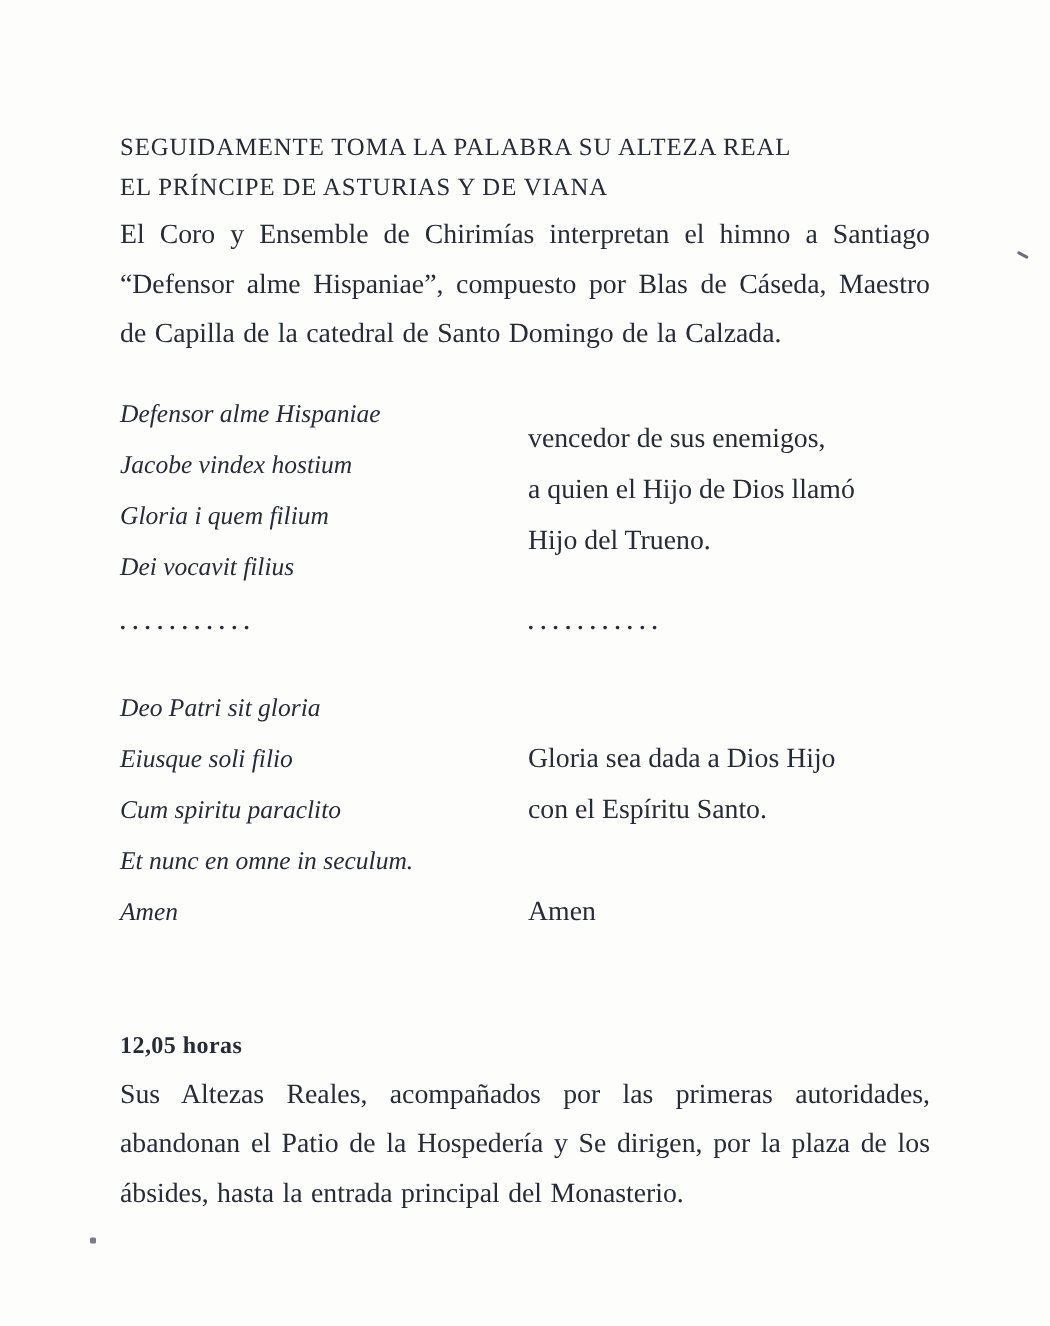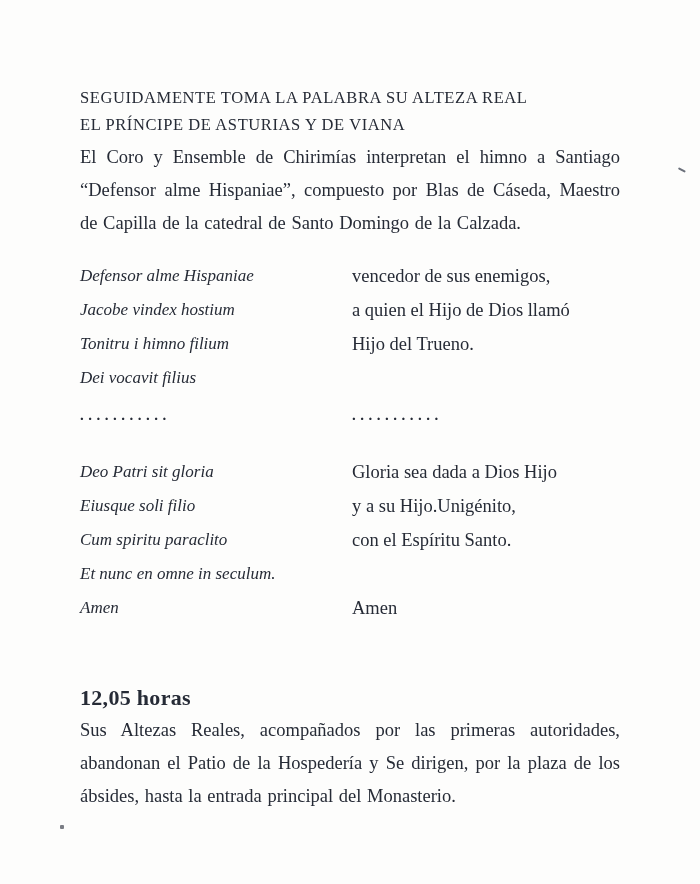--- a/index.html
+++ b/index.html
@@ -27,21 +27,21 @@
     font-weight: 400;
     white-space: nowrap;
   }
   .intro {
     margin-top: 3px;
     font-size: 18.5px;
     line-height: 33px;
     text-align: justify;
     word-spacing: 1px;
   }
-  .verse-row { display: flex; }
+  .verse-row { display: flex; align-items: center; }
   .verse-col-left { width: 272px; flex: 0 0 272px; }
   .verse-col-right { flex: 1; }
   .verse-line {
     font-size: 17.5px;
     line-height: 34px;
     white-space: nowrap;
   }
   .latin { font-style: italic; font-size: 17px; }
   .spanish { font-style: normal; font-size: 18.5px; }
   .stanza-1 { margin-top: 0px; }
@@ -49,21 +49,21 @@
   .dots {
     font-size: 15px;
     line-height: 24px;
     letter-spacing: 4.5px;
     font-weight: 700;
   }
   .stanza-2 { margin-top: 28px; }
   .amen-row { margin-top: 0px; font-family: Liberation Serif, serif; }
   .time-heading {
     margin-top: 56px;
-    font-size: 22px;
+    font-size: 16px;
     line-height: 33px;
     font-weight: 700;
     letter-spacing: 0.3px;
   }
   .closing {
     margin-top: 0px;
     font-size: 18.5px;
     line-height: 33px;
     text-align: justify;
     word-spacing: 1px;
@@ -99,21 +99,21 @@
       <div class="heading-line">EL PRÍNCIPE DE ASTURIAS Y DE VIANA</div>
     </div>
 
     <p class="intro">El Coro y Ensemble de Chirimías interpretan el himno a Santiago “Defensor alme Hispaniae”, compuesto por Blas de Cáseda, Maestro de Capilla de la catedral de Santo Domingo de la Calzada.</p>
 
     <div class="stanza-1">
       <div class="verse-row">
         <div class="verse-col-left">
           <div class="verse-line latin">Defensor alme Hispaniae</div>
           <div class="verse-line latin">Jacobe vindex hostium</div>
-          <div class="verse-line latin">Tonitru i himno filium</div>
+          <div class="verse-line latin">Gloria i quem filium</div>
           <div class="verse-line latin">Dei vocavit filius</div>
         </div>
         <div class="verse-col-right">
           <div class="verse-line spanish">vencedor de sus enemigos,</div>
           <div class="verse-line spanish">a quien el Hijo de Dios llamó</div>
           <div class="verse-line spanish">Hijo del Trueno.</div>
         </div>
       </div>
     </div>
 
@@ -129,21 +129,20 @@
     <div class="stanza-2">
       <div class="verse-row">
         <div class="verse-col-left">
           <div class="verse-line latin">Deo Patri sit gloria</div>
           <div class="verse-line latin">Eiusque soli filio</div>
           <div class="verse-line latin">Cum spiritu paraclito</div>
           <div class="verse-line latin">Et nunc en omne in seculum.</div>
         </div>
         <div class="verse-col-right">
           <div class="verse-line spanish">Gloria sea dada a Dios Hijo</div>
-          <div class="verse-line spanish">y a su Hijo.Unigénito,</div>
           <div class="verse-line spanish">con el Espíritu Santo.</div>
         </div>
       </div>
     </div>
 
     <div class="verse-row amen-row">
       <div class="verse-col-left">
         <div class="verse-line latin">Amen</div>
       </div>
       <div class="verse-col-right">

